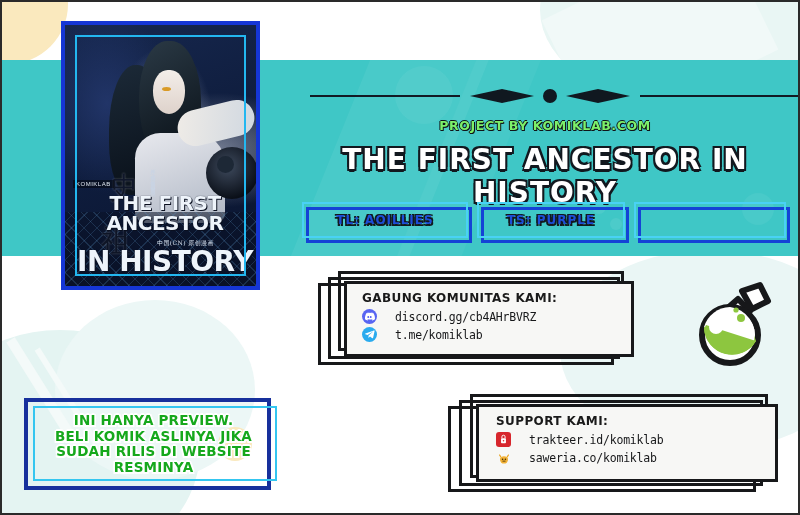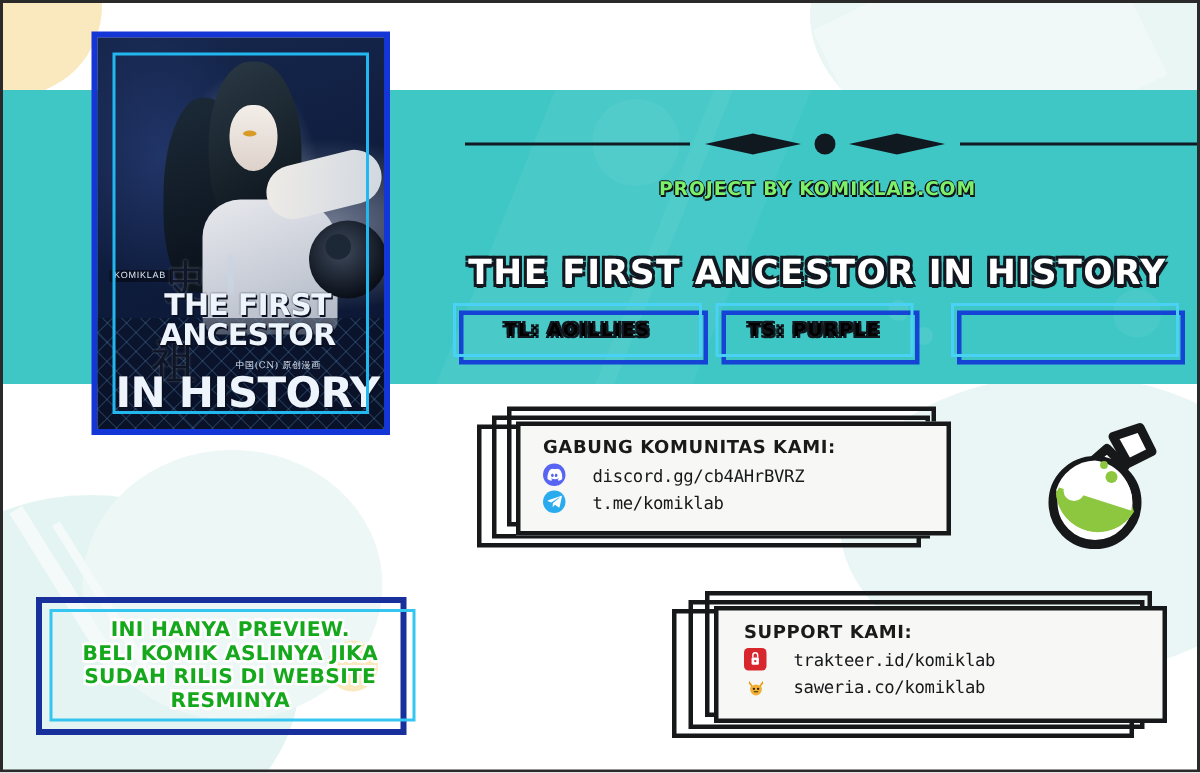--- a/index.html
+++ b/index.html
@@ -282,28 +282,27 @@
     letter-spacing: .6px;
     color: #7CF06A;
     text-shadow: 1px 1px 0 #101418, -1px 0 0 #101418, 0 -1px 0 #101418, 0 1px 0 #101418;
   }
   .main-title {
     position: absolute;
     left: 290px; top: 143px; width: 510px;
     text-align: center;
     font-family: "DejaVu Sans", sans-serif;
     font-weight: bold;
-    font-size: 23px;
+    font-size: 28px;
     letter-spacing: 1px;
     color: #ffffff;
     text-shadow:
       2px 2px 0 #12181f, -2px 2px 0 #12181f,
       2px -2px 0 #12181f, -2px -2px 0 #12181f,
       0 3px 0 #12181f;
-    margin-top: 26px;
   }
 
   
   .chip {
     position: absolute;
     height: 36px;
   }
   .chip .frame-back {
     position: absolute;
     left: 4px; top: 5px; right: -4px; bottom: -5px;
@@ -315,21 +314,21 @@
     border: 2px solid #49D2F5;
   }
   .chip .lbl {
     position: absolute;
     inset: 0;
     display: flex; align-items: center; justify-content: center;
     font-family: "DejaVu Sans", sans-serif;
     font-weight: bold;
     font-size: 12px;
     letter-spacing: 1px;
-    color: #000000;
+    color: #1d4ed8;
     text-shadow: 1.5px 1.5px 0 #12181f, -1.5px 1.5px 0 #12181f,
                  1.5px -1.5px 0 #12181f, -1.5px -1.5px 0 #12181f;
     white-space: nowrap;
     border-radius: 18px;
   }
 
   
   .stackbox { position: absolute; }
   .stackbox .ghost {
     position: absolute;
@@ -479,21 +478,21 @@
     <div class="title-en2">IN HISTORY</div>
     <div class="inner-frame"></div>
   </div>
 
   <div class="chip" style="left:302px; top:202px; width:166px;">
     <div class="frame-back"></div>
     <div class="frame-front"></div>
     <div class="lbl">TL: AOILLIES</div>
   </div>
 
-  <div class="chip" style="left:477px; top:202px; width:132px;padding-left:12px;">
+  <div class="chip" style="left:477px; top:202px; width:148px;padding-left:12px;">
     <div class="frame-back"></div>
     <div class="frame-front"></div>
     <div class="lbl">TS: PURPLE</div>
   </div>
 
   <div class="chip" style="left:634px; top:202px; width:152px;">
     <div class="frame-back"></div>
     <div class="frame-front"></div>
     <div class="lbl"></div>
   </div>

